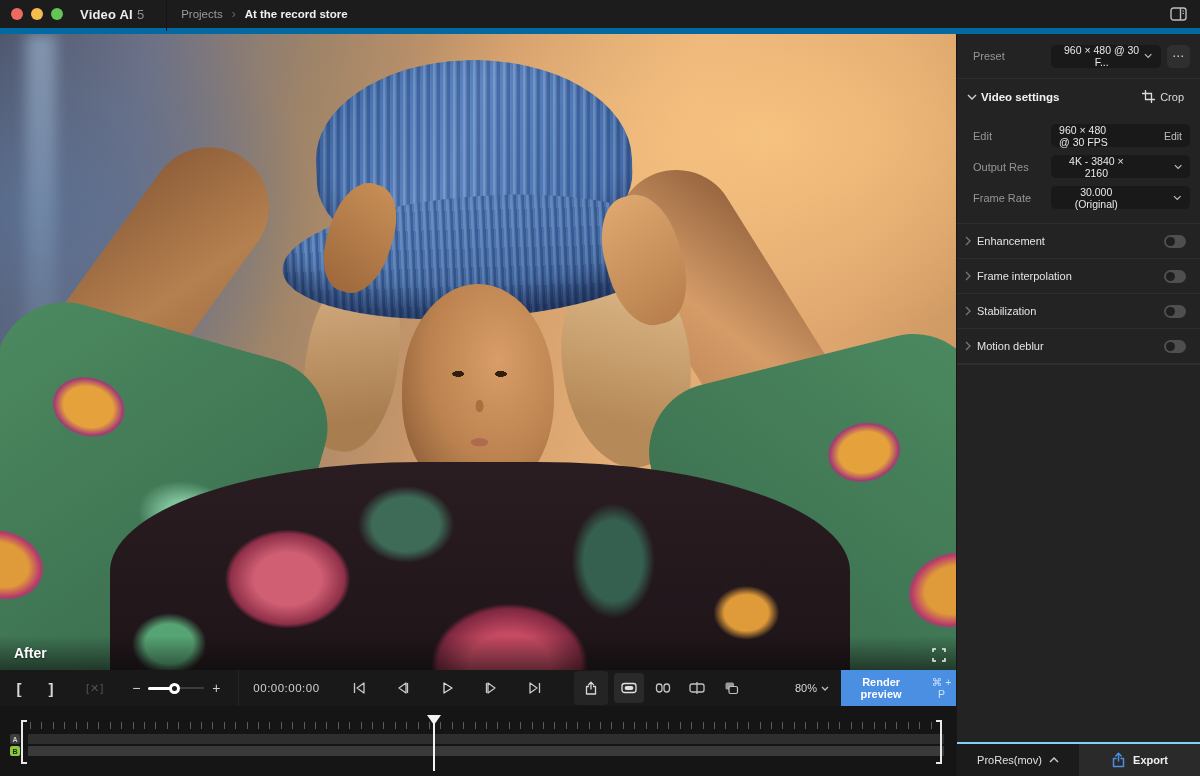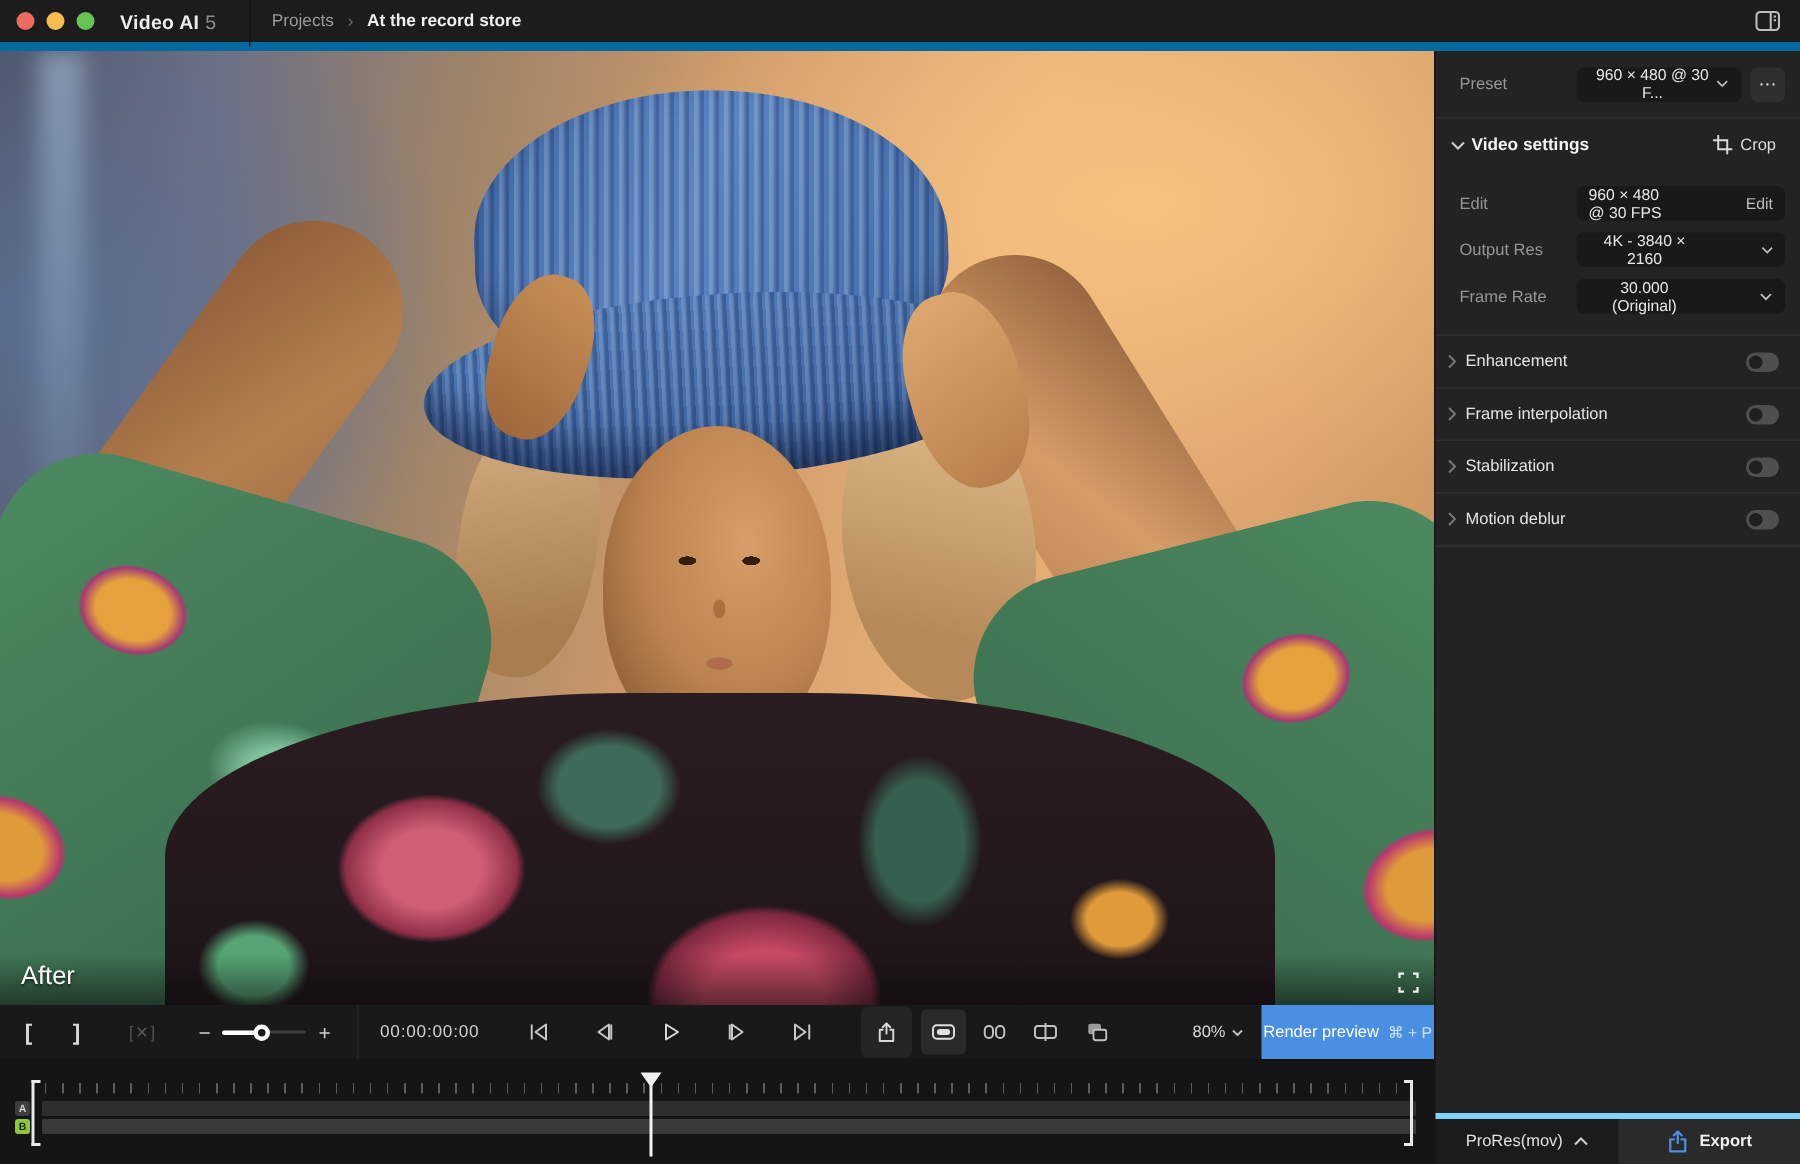--- a/index.html
+++ b/index.html
@@ -80,21 +80,21 @@
     background:
       radial-gradient(95px 75px at 24% 45%, #d05f73 35%, #8e2f48 60%, rgba(0,0,0,0) 66%),
       radial-gradient(115px 90px at 54% 78%, #c64a62 35%, #7e2840 62%, rgba(0,0,0,0) 68%),
       radial-gradient(75px 60px at 40% 24%, #3e6b58 45%, rgba(0,0,0,0) 64%),
       radial-gradient(65px 90px at 68% 38%, #35604f 45%, rgba(0,0,0,0) 64%),
       radial-gradient(55px 45px at 86% 58%, #df9a3a 40%, rgba(0,0,0,0) 60%),
       radial-gradient(60px 50px at 8% 70%, #56a474 40%, rgba(0,0,0,0) 62%),
       linear-gradient(#2a1d22,#1b1216); }
   .ph-fade { left:0; bottom:0; width:100%; height:34px;
     background:linear-gradient(rgba(0,0,0,0), rgba(10,10,10,.55)); }
-  .after-label { position:absolute; left:14px; bottom:9px; font-size:17px; font-weight:400; color:#fff;
+  .after-label { position:absolute; left:14px; bottom:9px; font-size:14px; font-weight:700; color:#fff;
     text-shadow:0 1px 2px rgba(0,0,0,.6); }
   .fs-btn { position:absolute; right:8px; bottom:6px; width:18px; height:18px; display:flex; align-items:center; justify-content:center; }
 
   
   .controlbar { position:absolute; left:0; top:670px; width:956px; height:36px; background:#191919; }
   .cb-left { position:absolute; left:0; top:0; height:36px; display:flex; align-items:center; }
   .cb-btn { background:none; border:none; color:#d8d8d8; cursor:pointer; display:flex; align-items:center; justify-content:center; }
   .mark-btn { width:26px; height:26px; font-size:15px; font-weight:700; margin-left:6px; }
   .clear-btn { color:#555; font-size:11px; margin-left:22px; letter-spacing:1px; }
   .zoom-minus,.zoom-plus { font-size:14px; color:#cfcfcf; width:16px; }
@@ -108,21 +108,21 @@
   .timecode { margin-left:14px; font-size:11.5px; color:#cfcfcf; letter-spacing:.5px; }
   .cb-transport { position:absolute; left:344px; top:0; height:36px; display:flex; align-items:center; gap:14px; }
   .tr-btn { width:30px; height:30px; border-radius:4px; }
   .loop-btn { background:#242424; width:34px; height:34px; margin-left:10px; }
   .cb-right { position:absolute; right:0; top:0; height:36px; display:flex; align-items:center; }
   .view-btn { width:30px; height:30px; border-radius:4px; margin-right:4px; }
   .view-btn.selected { background:#2a2a2a; }
   .zoom-select { display:flex; align-items:center; gap:4px; color:#d8d8d8; font-size:11px; margin:0 12px 0 8px; cursor:pointer;padding-left:37px; }
   .render-btn { width:115px; height:36px; background:#4a8fe2; border:none; border-radius:0; cursor:pointer;
     display:flex; align-items:center; justify-content:center; gap:6px; }
-  .render-label { color:#fff; font-size:11px; font-weight:400; }
+  .render-label { color:#fff; font-size:11px; font-weight:700; }
   .render-short { color:#cfe2fb; font-size:10.5px; }
 
   
   .timelinebar { position:absolute; left:0; top:706px; width:956px; height:70px; background:#151515; }
   .tk-badge { position:absolute; left:10px; width:10px; height:10px; border-radius:2px; font-size:7px; font-weight:700;
     display:flex; align-items:center; justify-content:center; }
   .badge-a { top:28px; background:#3d3d3d; color:#cfcfcf; }
   .badge-b { top:40px; background:#8dc63f; color:#1a2a05; }
   .t-bracket { position:absolute; top:14px; width:6px; height:44px; border:2px solid #e8e8e8; }
   .t-bracket.left { left:21px; border-right:none; }
@@ -161,21 +161,21 @@
   .field-row .sb-label { width:80px; }
   .field-pill { width:142px; justify-content:space-between;gap:40px; }
   .pill-action { color:#bdbdbd; font-size:10.5px; margin-left:6px; }
   .fields-pad { padding:6px 0 10px; }
   .toggle-row { height:34px; padding:0 14px 0 8px; cursor:pointer; }
   .toggle-chevron { color:#787878; margin-right:6px; display:flex; }
   .toggle-label { flex:1; font-size:11px; color:#e4e4e4; }
   .switch { width:22px; height:13px; border-radius:7px; background:#4f4f4f; position:relative; cursor:pointer; }
   .switch .dot { position:absolute; left:2px; top:2px; width:9px; height:9px; border-radius:50%; background:#1f1f1f; }
   .sb-fill { flex:1; }
-  .sb-footer { height:34px; display:flex; border-top:4px solid #7dd3fc; }
+  .sb-footer { height:34px; display:flex; border-top:2px solid #7dd3fc; }
   .format-btn { width:122px; background:#1b1b1b; border:none; color:#e0e0e0; font-size:11px; cursor:pointer;
     display:flex; align-items:center; justify-content:center; gap:7px; }
   .export-btn { flex:1; background:#2a2a2a; border:none; color:#f0f0f0; font-size:11px; font-weight:700; cursor:pointer;
     display:flex; align-items:center; justify-content:center; gap:7px; }
   svg { display:block; }
 </style>
 </head>
 <body>
 
 <div class="app">

